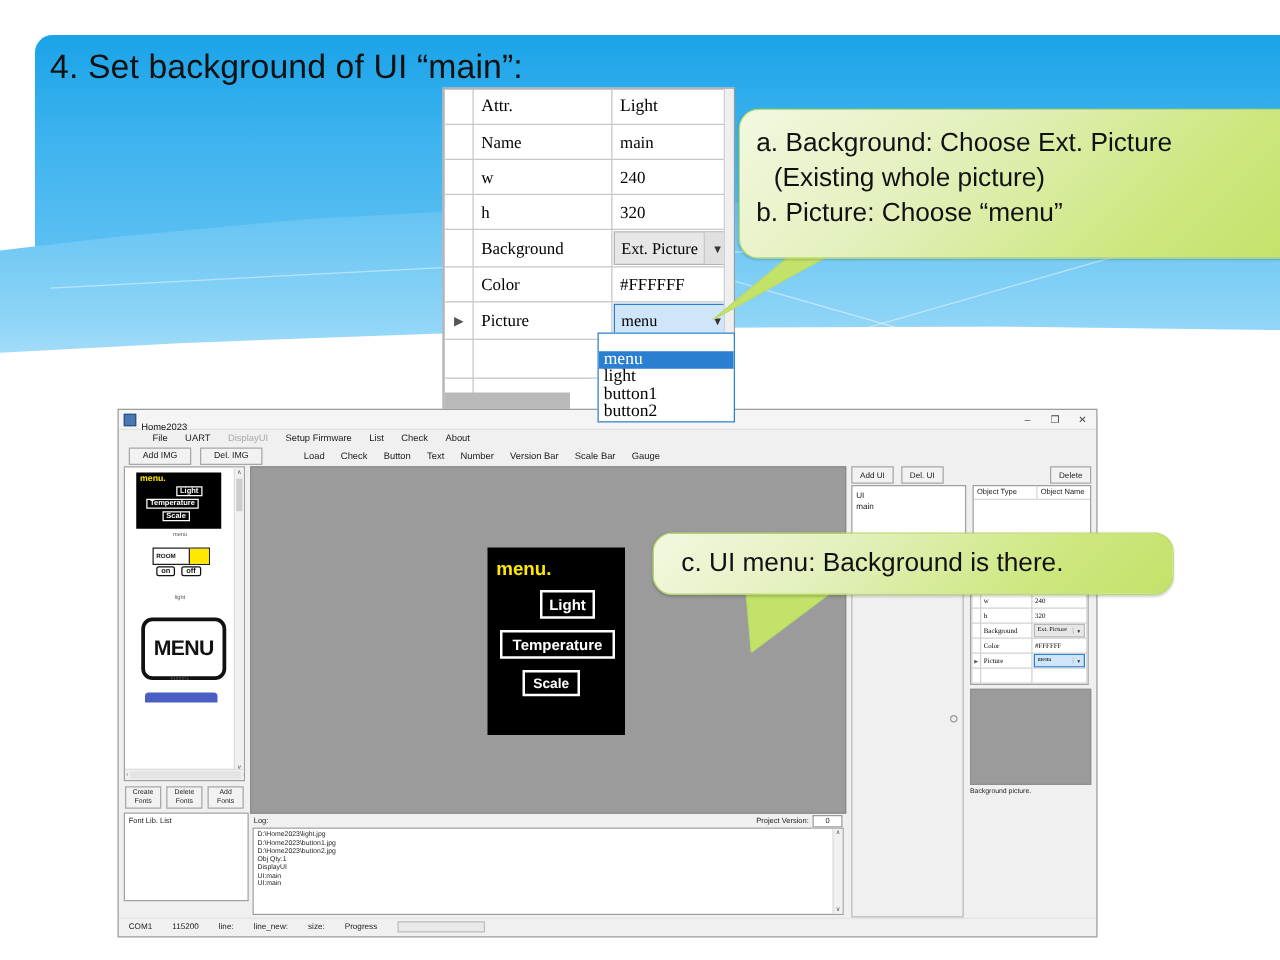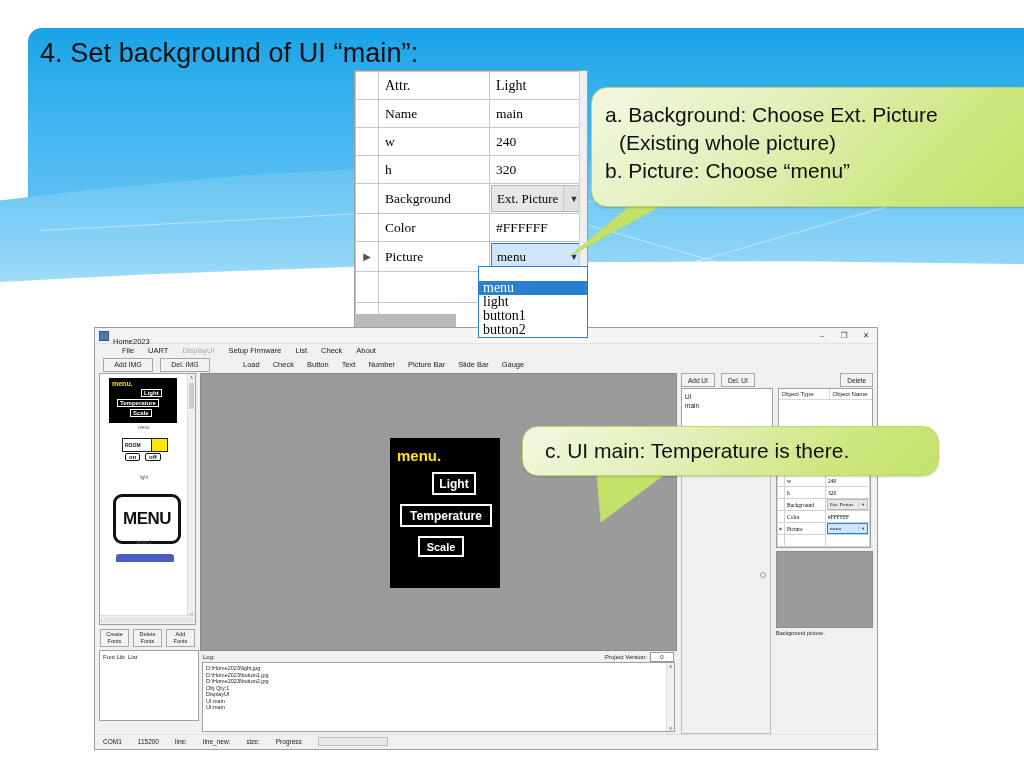--- a/index.html
+++ b/index.html
@@ -304,22 +304,22 @@
   </div>
 
   <div id="toolbar">
     <div class="tb-btn">Add IMG</div>
     <div class="tb-btn">Del. IMG</div>
     <span class="tool-link">Load</span>
     <span class="tool-link">Check</span>
     <span class="tool-link">Button</span>
     <span class="tool-link">Text</span>
     <span class="tool-link">Number</span>
-    <span class="tool-link">Picture Bar</span>
-    <span class="tool-link">Slide Bar</span>
+    <span class="tool-link">Version Bar</span>
+    <span class="tool-link">Scale Bar</span>
     <span class="tool-link">Gauge</span>
   </div>
 
   <div id="app-body">
 
     <div id="left-panel">
       <div id="img-list">
         <div id="img-list-inner">
 
           <div class="thumb-blk" style="left:9px;top:4px;width:68px;height:45px;background:#000;">
@@ -503,14 +503,14 @@
     <span>size:</span>
     <span>Progress</span>
     <div id="progress-track"></div>
   </div>
 </div>
 
 <svg id="callout-c-tail" viewBox="0 0 130 60">
   <polygon points="128,0 48,60 44,14 110,8" fill="#c3e26a" stroke="#b9d96a" stroke-width="1"></polygon>
 </svg>
 <div id="callout-c" class="callout">
-  <span>c. UI main: Temperature is there.</span>
+  <span>c. UI menu: Background is there.</span>
 </div>
 
 </body></html>

